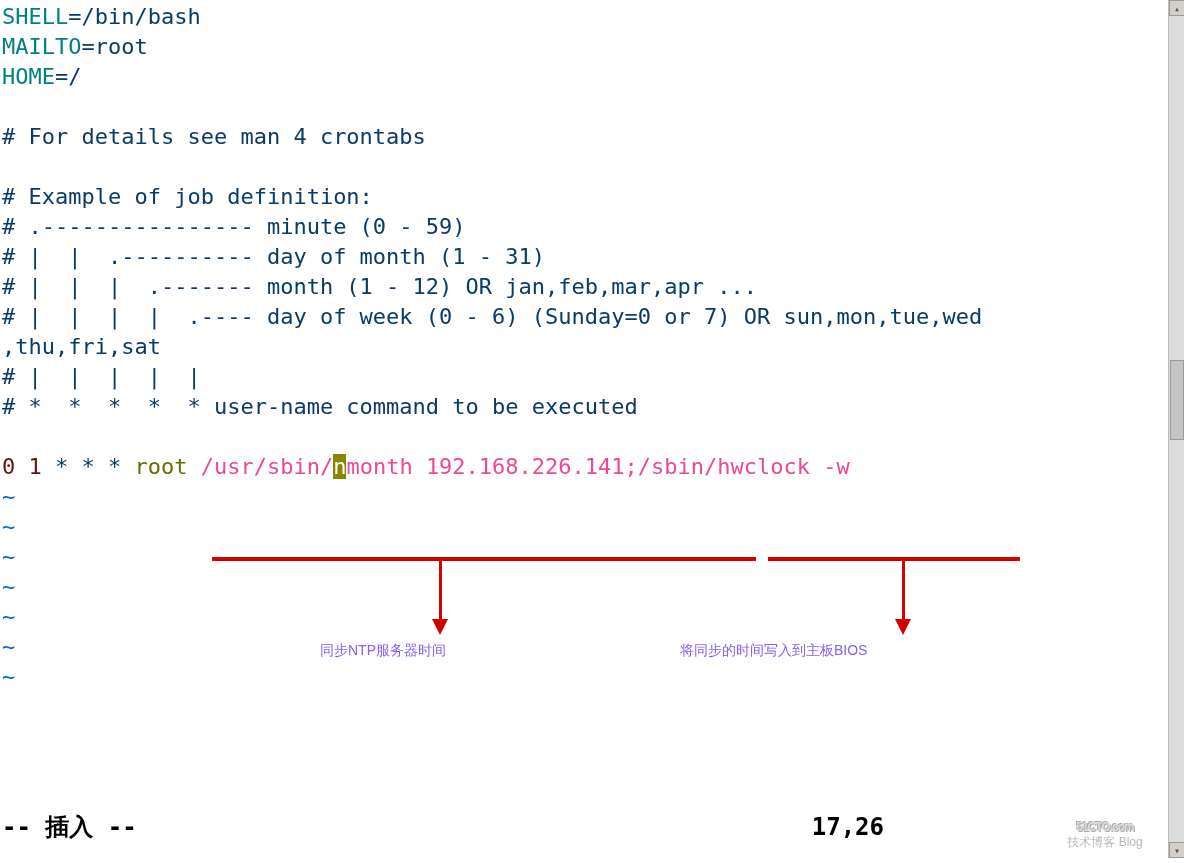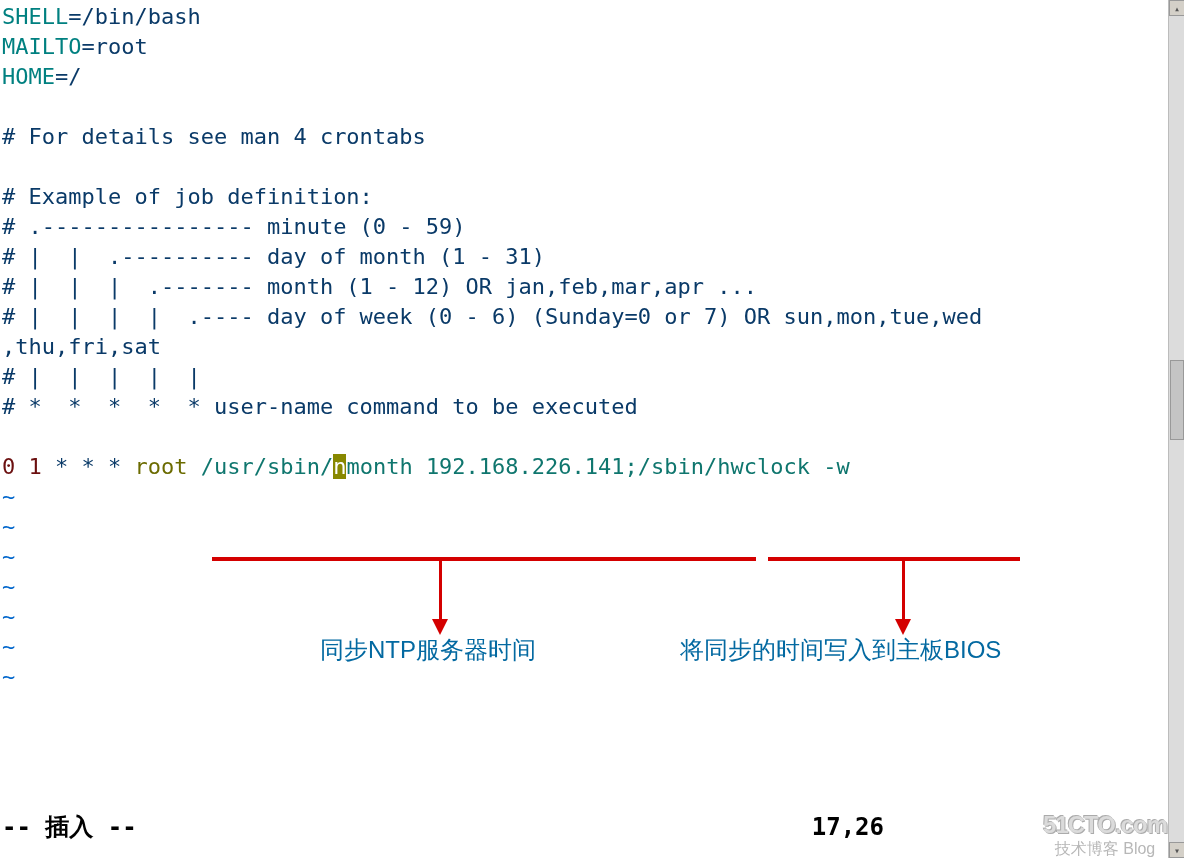--- a/index.html
+++ b/index.html
@@ -19,21 +19,21 @@
     padding: 2px 16px 0 2px;
     line-height: 30px;
   }
   .line { white-space: pre; color: #0a3a68; }
   .var { color: #008080; }
   .normal { color: #0a3a68; }
   .cron-zero { color: #6b0f0f; }
   .cron-one { color: #6b0f0f; }
   .cron-stars { color: #0a3a68; }
   .cron-root { color: #6b6b00; }
-  .cron-cmd { color: #0f766e; }
+  .cron-cmd { color: #ec4899; }
   .cursor {
     background: #888800;
     color: #ffffff;
   }
   .tilde { color: #0066cc; }
   .status-row {
     position: absolute;
     bottom: 18px;
     left: 2px;
     width: 1162px;
@@ -91,48 +91,48 @@
   }
   .arrow-head {
     position: absolute;
     width: 0; height: 0;
     border-left: 8px solid transparent;
     border-right: 8px solid transparent;
     border-top: 16px solid #d40000;
   }
   .annotation {
     position: absolute;
-    color: #0369a1;
-    font-size: 24px;
+    color: #8b5cf6;
+    font-size: 14px;
     font-family: "Microsoft YaHei", "SimSun", sans-serif;
   }
   .anno1 { top: 635px; left: 320px; }
   .anno2 { top: 635px; left: 680px; }
   .watermark {
     position: absolute;
     right: 14px;
     bottom: 6px;
     width: 130px;
     height: 44px;
     display: flex;
     flex-direction: column;
     align-items: center;
     justify-content: center;
     opacity: 0.7;
   }
   .wm-top {
     font-family: Arial, sans-serif;
     font-weight: 900;
-    font-size: 24px;
+    font-size: 12px;
     color: #ccc;
     text-shadow: 1px 1px 0 #888, -1px -1px 0 #888;
     letter-spacing: -1px;
   }
   .wm-sub {
-    font-size: 16px;
+    font-size: 12px;
     color: #999;
     font-family: "SimSun", sans-serif;
   }
 </style>
 </head>
 <body>
 
 <div class="editor">
   <div class="line"><span class="var">SHELL</span><span class="normal">=/bin/bash</span></div>
   <div class="line"><span class="var">MAILTO</span><span class="normal">=root</span></div>

